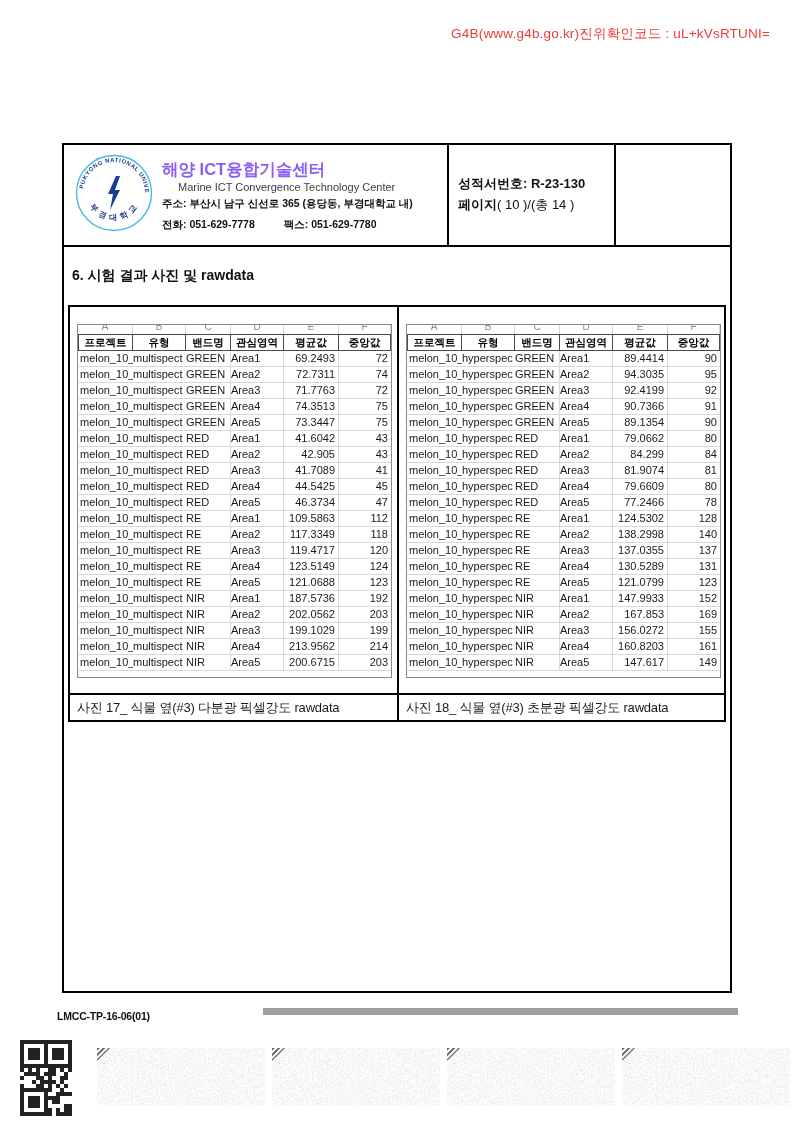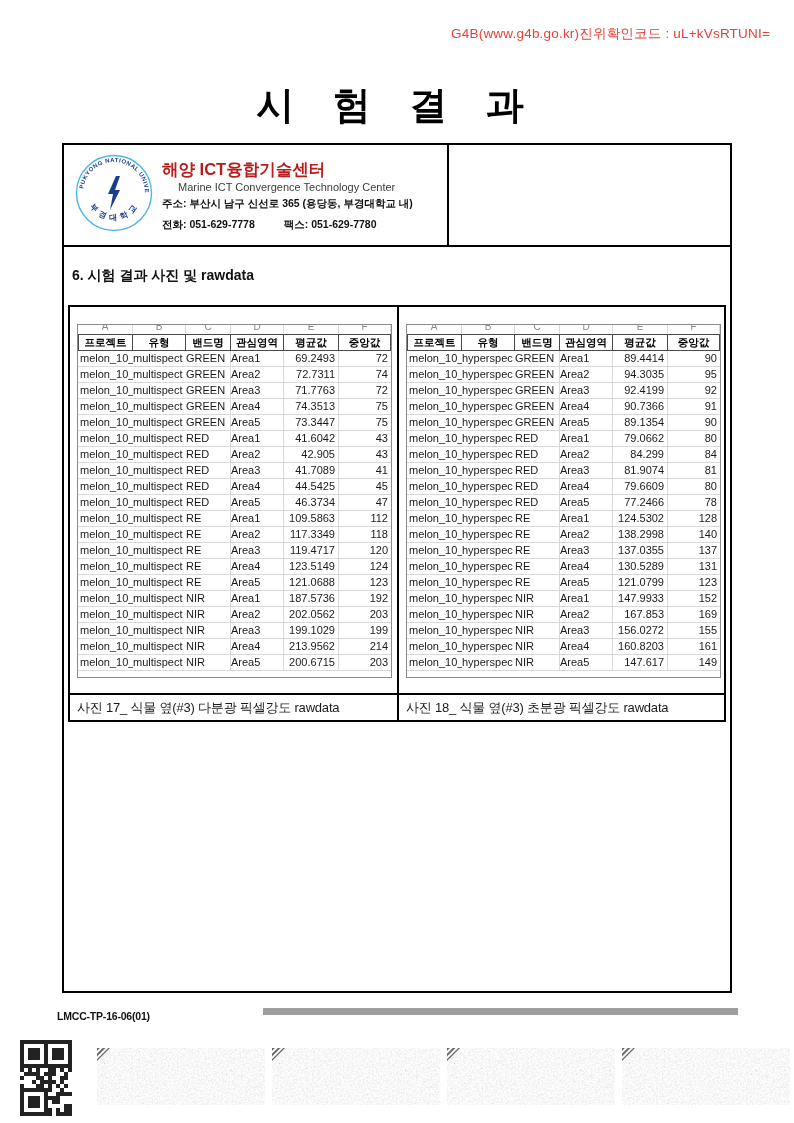--- a/index.html
+++ b/index.html
@@ -16,21 +16,21 @@
 
   
   .main-box { position:absolute; left:62px; top:143px; width:670px; height:850px; border:2px solid #000; background:#fff; }
 
   
   .hdr { display:flex; height:102px; border-bottom:2px solid #000; }
   .hdr-left { width:385px; border-right:2px solid #000; display:flex; align-items:center; }
   .logo-wrap { margin-left:11px; flex:0 0 78px; }
   .org-text { margin-left:9px; line-height:1.25; }
   .org1 { font-size:16.5px; font-weight:bold; color:#000; }
-  .org2 { font-size:16.5px; font-weight:bold; color:#b91c1c; }
+  .org2 { font-size:16.5px; font-weight:bold; color:#8b5cf6; }
   .org-en { font-size:11px; color:#3c3c3c; margin-top:1px;padding-left:16px; }
   .org-addr { font-size:10.5px; font-weight:bold; margin-top:2px; }
   .org-tel { font-size:10.5px; font-weight:bold; margin-top:8px; }
   .org-tel .fax { margin-left:26px; }
   .hdr-mid { width:167px; border-right:2px solid #000; display:flex; flex-direction:column; justify-content:center; padding-left:9px; line-height:1.6; }
   .hdr-mid .line1 { font-size:13px; font-weight:bold; }
   .hdr-mid .line2 { font-size:13px; }
   .hdr-mid .line2 .lbl { font-weight:bold; }
   .hdr-right { flex:1; }
 
@@ -89,21 +89,20 @@
       <rect width="4" height="4" fill="#fff"></rect>
       <rect width="2" height="4" fill="#666"></rect>
     </pattern>
   </defs>
 </svg>
 
 <div class="page">
 
   <div class="g4b">G4B(www.g4b.go.kr)진위확인코드 : uL+kVsRTUNI=</div>
 
-  <div class="doc-title">시 험 결 과</div>
 
   <div class="main-box">
 
     <div class="hdr">
       <div class="hdr-left">
         <div class="logo-wrap">
           <svg width="78" height="78" viewBox="0 0 78 78">
             <circle cx="39" cy="39" r="37.5" fill="#fff" stroke="#49b8e8" stroke-width="1.4"></circle>
             <defs>
               <path id="arcTop" d="M 8,39 A 31,31 0 0 1 70,39"></path>
@@ -122,20 +121,29 @@
           </svg>
         </div>
         <div class="org-text">
           <div class="org2">해양 ICT융합기술센터</div>
           <div class="org-en">Marine ICT Convergence Technology Center</div>
           <div class="org-addr">주소: 부산시 남구 신선로 365 (용당동, 부경대학교 내)</div>
           <div class="org-tel">
             <span>전화: 051-629-7778</span>
             <span class="fax">팩스:  051-629-7780</span>
           </div>
+        </div>
+      </div>
+      <div class="hdr-mid">
+        <div class="line1">
+          <span>성적서번호:</span>
+          <span>R-23-130</span>
+        </div>
+        <div class="line2">
+          <span class="lbl">페이지</span><span>( 10 )/(총  14 )</span>
         </div>
       </div>
       <div class="hdr-right"></div>
     </div>
 
     <div class="body">
       <div class="sec-heading">6. 시험 결과 사진 및 rawdata</div>
 
       <div class="figure-box">
         <div class="fig-half">

